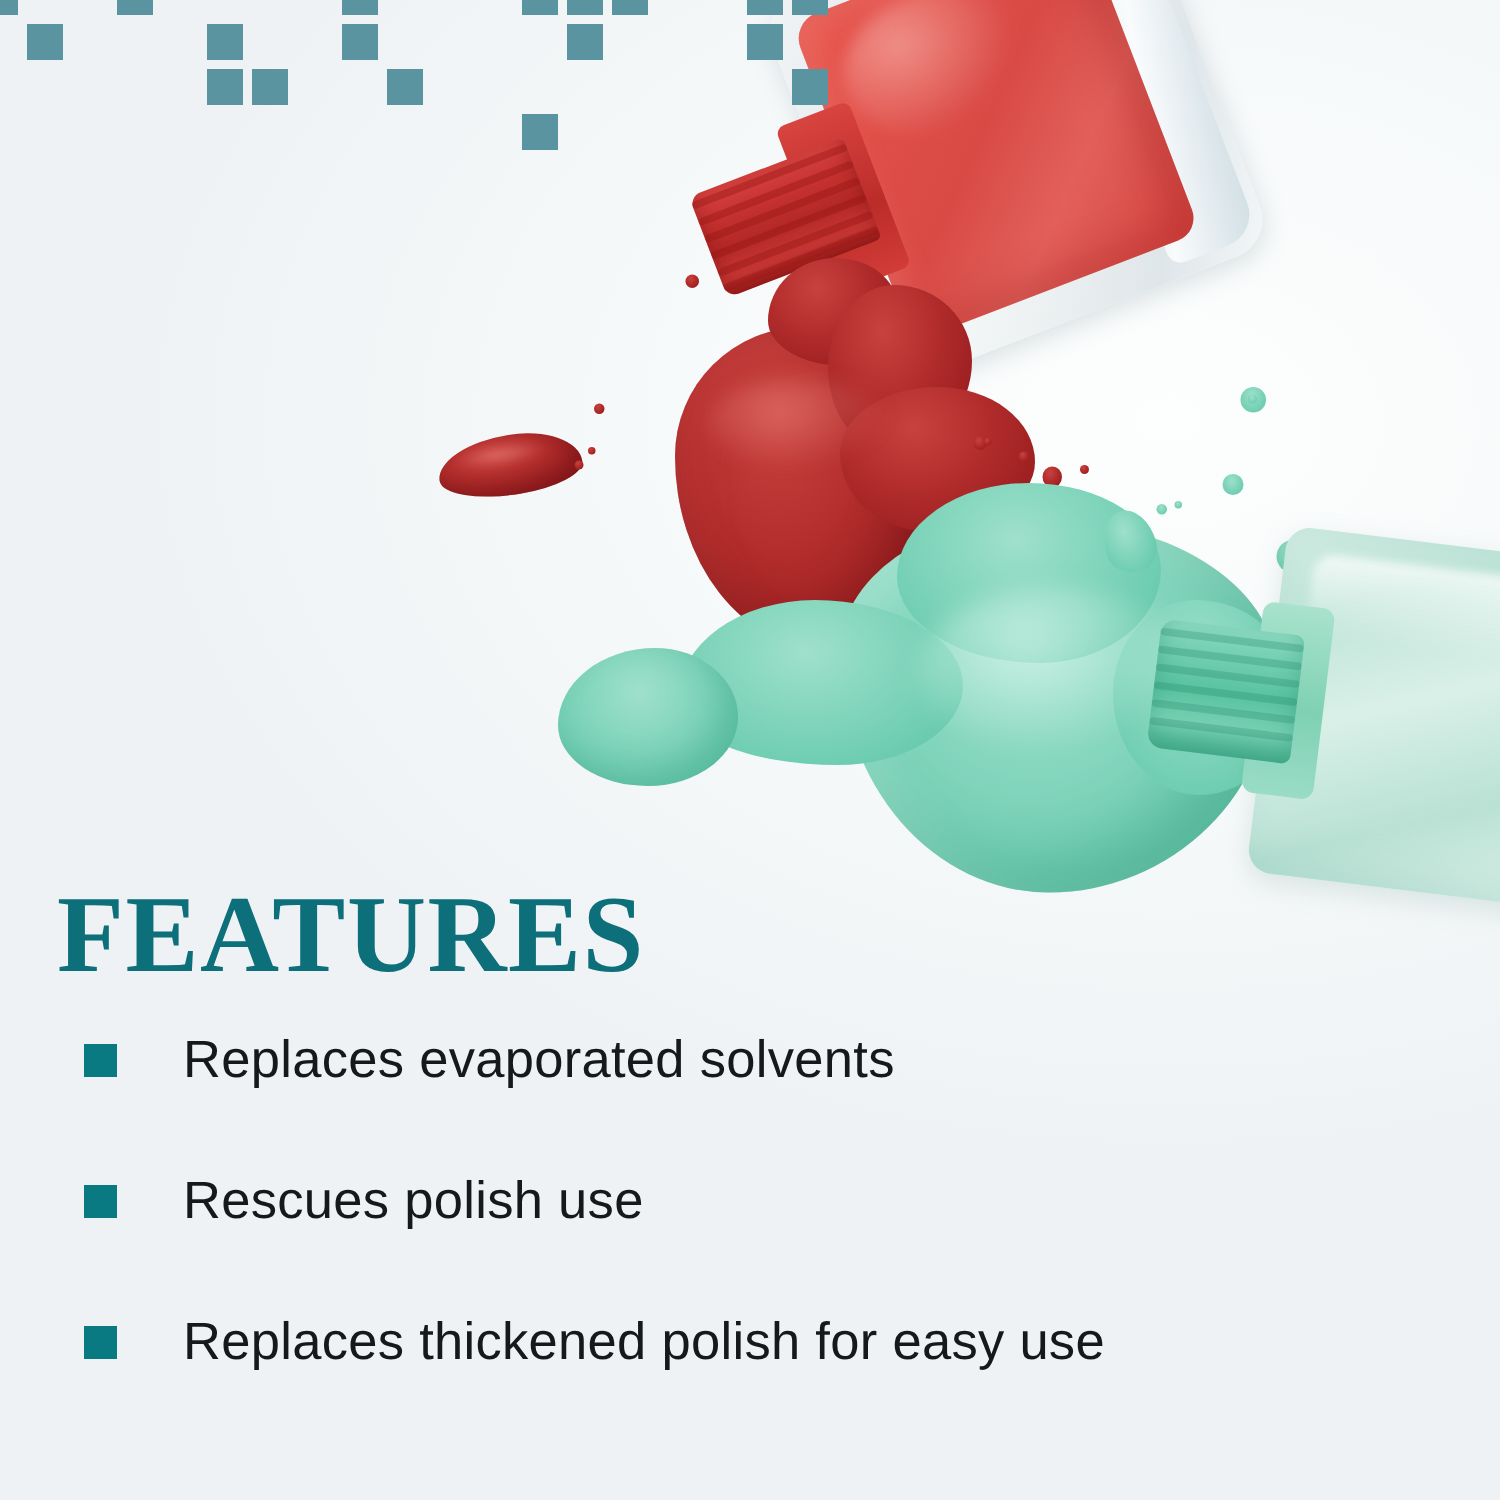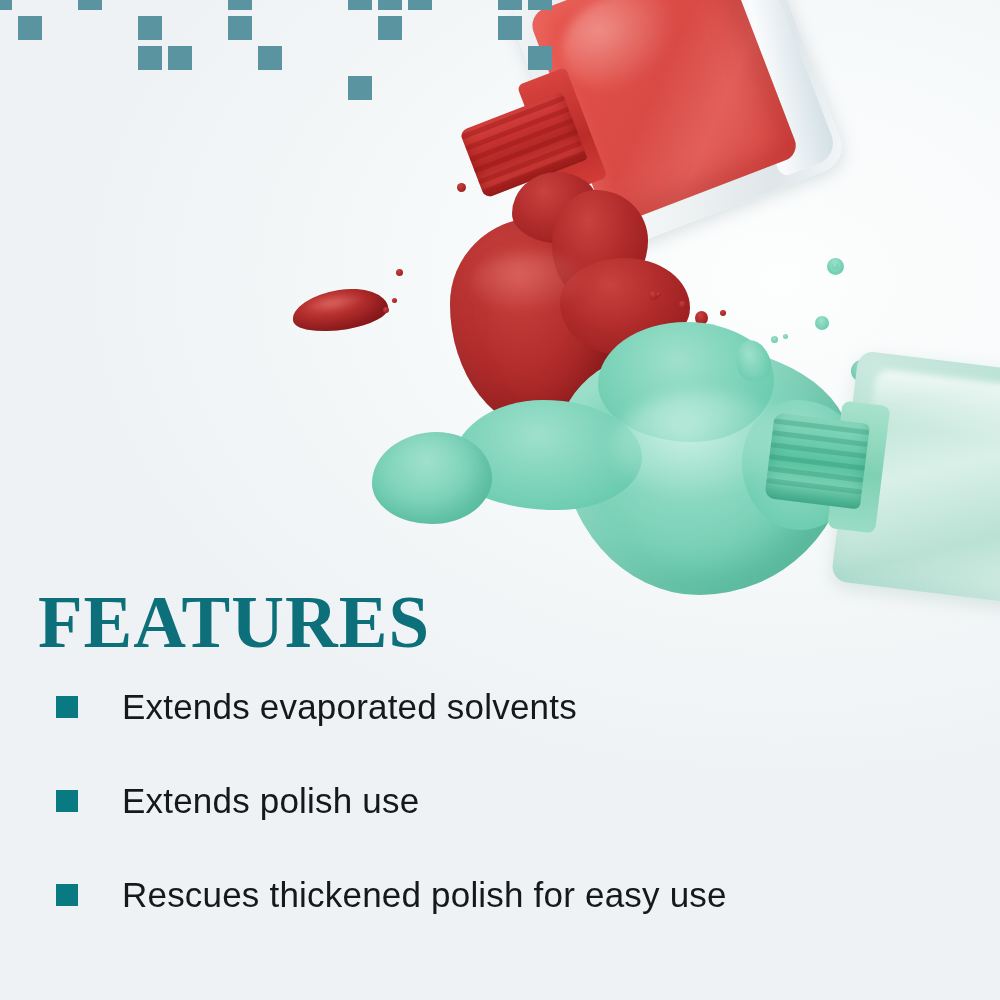--- a/index.html
+++ b/index.html
@@ -249,25 +249,25 @@
       <div class="px" style="left: 258px; top: 46px; width: 24px; height: 24px; background: rgb(90, 148, 161);"></div>
       <div class="px" style="left: 528px; top: 46px; width: 24px; height: 24px; background: rgb(90, 148, 161);"></div>
       <div class="px" style="left: 348px; top: 76px; width: 24px; height: 24px; background: rgb(90, 148, 161);"></div>
     </div>
 
   <div id="features-heading" style="color: rgb(13, 111, 122); margin-top: 18px;">FEATURES</div>
 
   <div id="feature-list">
     <div class="feature-item">
       <span class="bullet" style="background: rgb(10, 122, 130);"></span>
-      <span class="feature-text">Extends evaporated solvents</span>
+      <span class="feature-text">Replaces evaporated solvents</span>
     </div>
     <div class="feature-item">
       <span class="bullet" style="background: rgb(10, 122, 130);"></span>
-      <span class="feature-text">Extends polish use</span>
+      <span class="feature-text">Rescues polish use</span>
     </div>
     <div class="feature-item">
       <span class="bullet" style="background: rgb(10, 122, 130);"></span>
-      <span class="feature-text">Rescues thickened polish for easy use</span>
+      <span class="feature-text">Replaces thickened polish for easy use</span>
     </div>
   </div>
 
 </div>
 
 </body></html>

